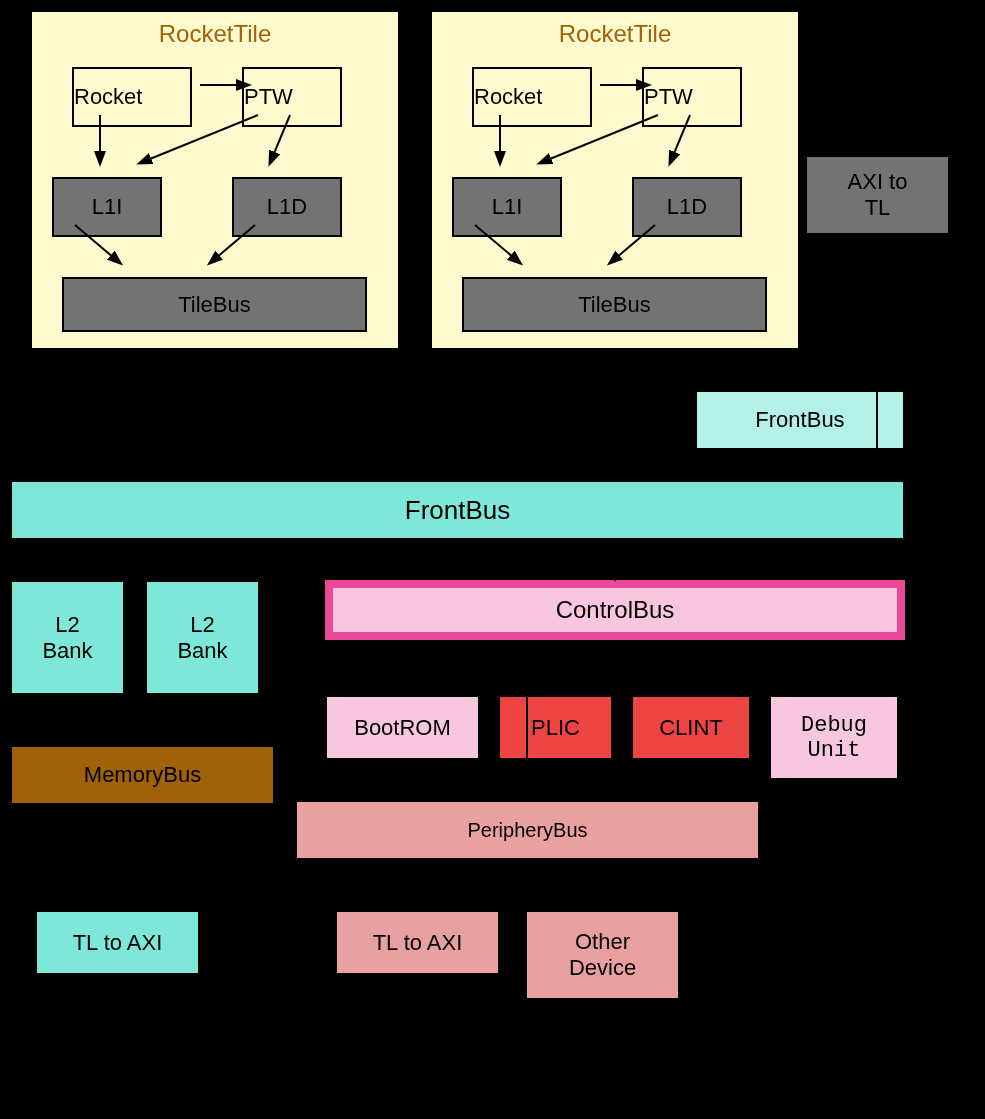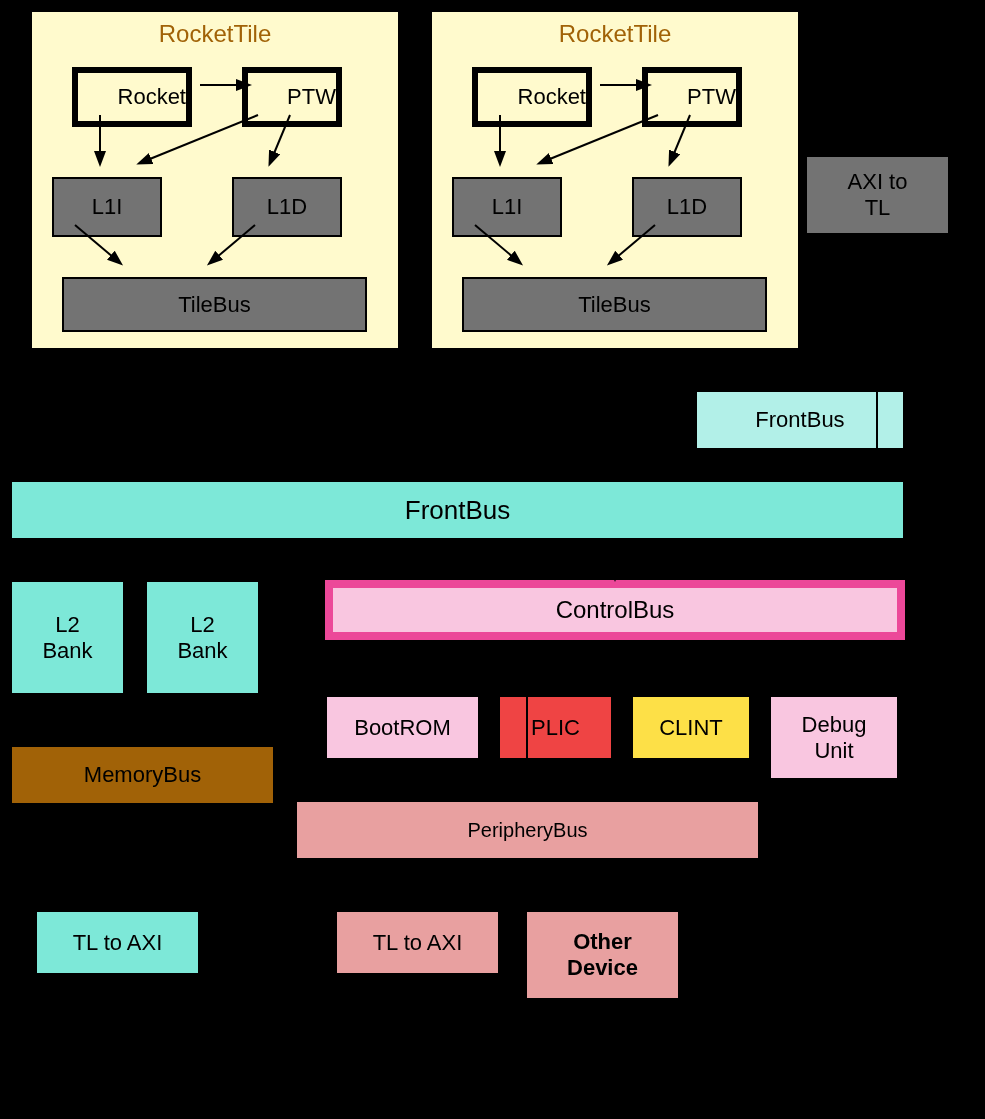--- a/index.html
+++ b/index.html
@@ -43,24 +43,24 @@
       top: 8px;
       left: 50%;
       transform: translateX(-50%);
       font-size: 24px;
       font-weight: normal;
       color: #a16207;
       white-space: nowrap;
     }
 
     .inner-box {
-      border: 6px solid #000000;
+      border: 2px solid #000000;
       display: flex;
       align-items: center;
-      justify-content: flex-end;
+      justify-content: flex-start;
       font-size: 22px;
       font-weight: normal;
       background: #fffacd;
     }
 
     .inner-box-green {
       border: 2px solid #000;
       display: flex;
       align-items: center;
       justify-content: center;
@@ -156,33 +156,34 @@
       width: 115px; height: 65px;
       background: #ef4444;
       border: 2px solid #000;
       font-size: 22px;
     }
 
     
     .clint {
       left: 631px; top: 695px;
       width: 120px; height: 65px;
-      background: #fde047;
+      background: #ef4444;
       border: 2px solid #000;
       font-size: 22px;
       justify-content: center;
     }
 
     
     .debugunit {
       left: 769px; top: 695px;
       width: 130px; height: 85px;
       background: #f9c6e0;
       border: 2px solid #000;
       font-size: 22px;
+      font-family: Liberation Mono, monospace;
     }
 
     
     .peripherybus {
       left: 295px; top: 800px;
       width: 465px; height: 60px;
       background: #e8a0a0;
       border: 2px solid #000;
       font-size: 20px;
     }
@@ -205,21 +206,20 @@
       font-size: 22px;
     }
 
     
     .other-device {
       left: 525px; top: 910px;
       width: 155px; height: 90px;
       background: #e8a0a0;
       border: 2px solid #000;
       font-size: 22px;
-      font-weight: bold;
     }
   </style>
 </head>
 <body>
 
 <div class="box rocket-tile-1">
   <span class="tile-label">RocketTile</span>
 
   <div class="inner-box" style="position:absolute;left:40px;top:55px;width:120px;height:60px;">
     <span>Rocket</span>

